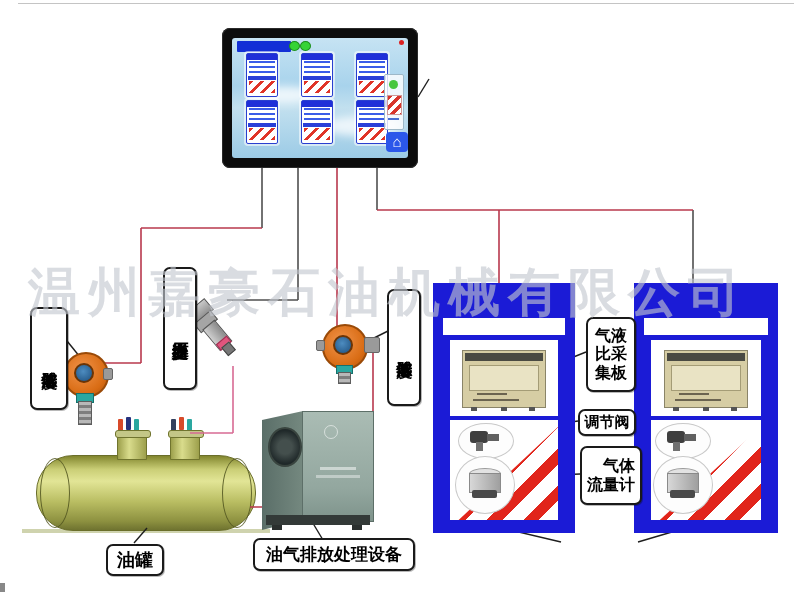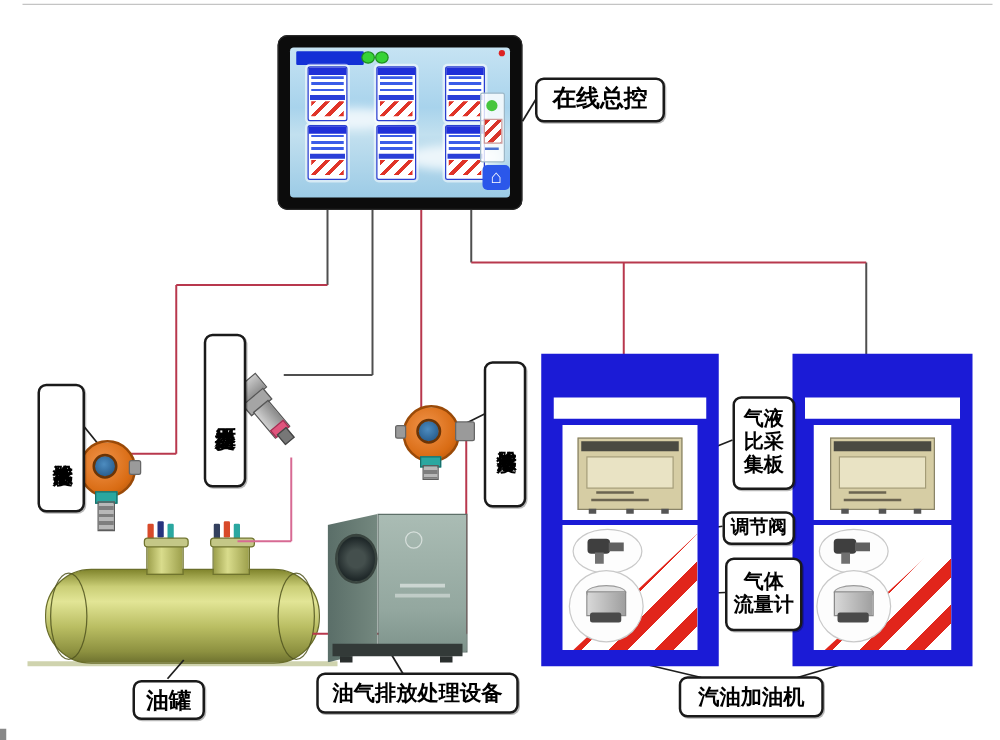--- a/index.html
+++ b/index.html
@@ -43,21 +43,21 @@
        line-height:1.15;box-shadow:1px 1px 0 rgba(0,0,0,.28);}
   .lbl.v{writing-mode:vertical-rl;text-orientation:upright;}
   #lbl-online{left:428px;top:62px;width:100px;height:32px;font-size:19px;}
   #lbl-sensorL{left:30px;top:307px;width:34px;height:99px;font-size:16px;}
   #lbl-transmitter{left:163px;top:267px;width:30px;height:119px;font-size:17px;}
   #lbl-sensorM{left:387px;top:289px;width:30px;height:113px;font-size:16px;}
   #lbl-tank{left:106px;top:544px;width:54px;height:28px;font-size:18px;}
   #lbl-treatment{left:253px;top:538px;width:158px;height:29px;font-size:17px;}
   #lbl-board{left:586px;top:317px;width:46px;height:71px;font-size:16px;}
   #lbl-valve{left:578px;top:409px;width:54px;height:23px;font-size:15px;}
-  #lbl-meter{left:580px;top:446px;width:58px;height:55px;font-size:16px;}
+  #lbl-meter{left:580px;top:446px;width:58px;height:55px;font-size:16px;text-align:right;}
   #lbl-dispenser{left:543px;top:541px;width:112px;height:29px;font-size:17px;}
   
   .sensor{position:absolute;z-index:10;}
   .sensor .body{position:absolute;left:0;top:0;width:42px;height:42px;background:radial-gradient(circle at 40% 38%,#f0934a,#d96c14 65%,#a84f08);
                 border:2px solid #9a4a08;border-radius:50%;}
   .sensor .eye{position:absolute;left:11px;top:11px;width:20px;height:20px;background:radial-gradient(circle at 45% 40%,#4d8cc0,#1d4f7e);
                border:2px solid #6b3405;border-radius:50%;box-sizing:border-box;}
   .sensor .nub{position:absolute;background:#9a9a9a;border:1px solid #666;border-radius:2px;}
   .sensor .reddot2{position:absolute;left:-2px;top:8px;width:5px;height:5px;background:#d33;border-radius:50%;}
   .sensor .collar{position:absolute;background:#2aa7a0;border:1px solid #17706b;}
@@ -329,28 +329,27 @@
       </div>
       <div class="halo" style="left:2px;top:36px;width:58px;height:56px;"></div>
       <div class="meter-dev" style="left:15px;top:48px;">
         <div class="m-top"></div>
           <div class="m-body"></div>
           <div class="m-base"></div>
       </div>
     </div>
   </div>
 
-  <div class="lbl" id="lbl-online">在线总控</div>
   <div class="lbl v" id="lbl-sensorL">浓度传感器</div>
   <div class="lbl v" id="lbl-transmitter">压力变送器</div>
   <div class="lbl v" id="lbl-sensorM">浓度传感器</div>
   <div class="lbl" id="lbl-tank">油罐</div>
   <div class="lbl" id="lbl-board">气液
 比采
 集板</div>
   <div class="lbl" id="lbl-treatment">油气排放处理设备</div>
   <div class="lbl" id="lbl-valve">调节阀</div>
   <div class="lbl" id="lbl-meter">气体
 流量计</div>
-  <div class="lbl" id="lbl-dispenser">汽油加油机</div>
-
+
+  <div class="watermark">温州嘉豪石油机械有限公司</div>
 
 </div>
 
 </body></html>

